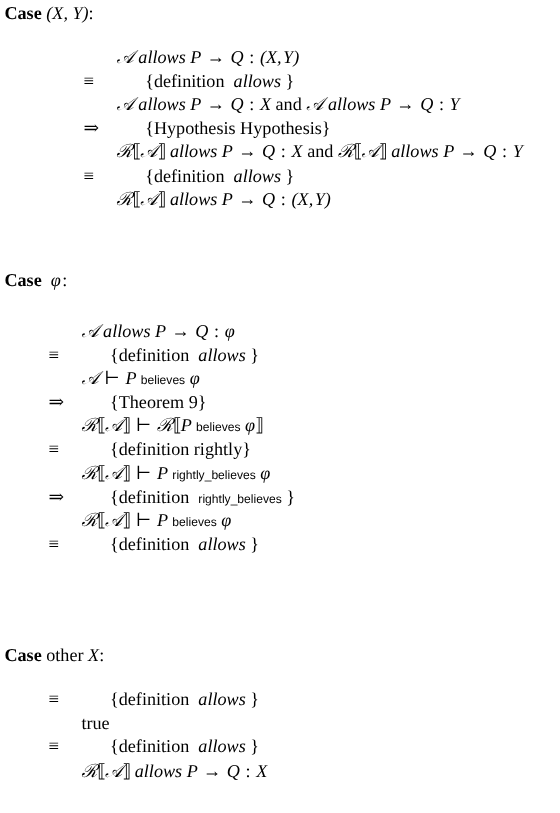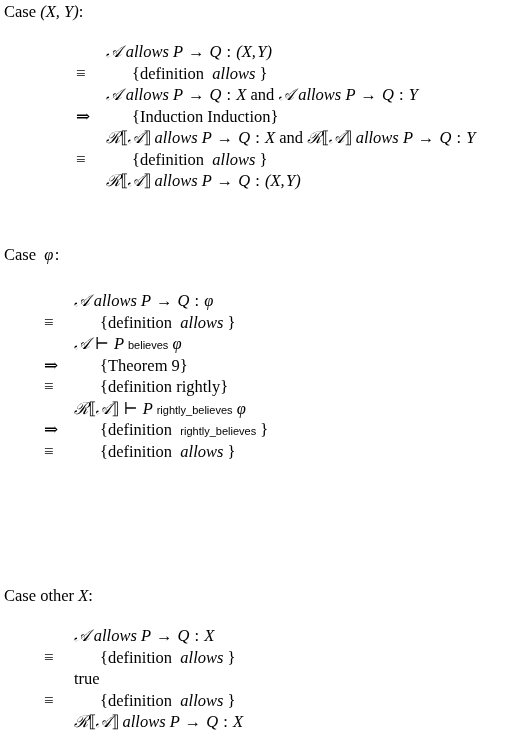--- a/index.html
+++ b/index.html
@@ -25,21 +25,21 @@
 
   
   .case-header {
     position: absolute;
     left: 4px;
     font-size: 16.5px;
     line-height: 1;
     white-space: nowrap;
   }
   .case-word {
-    font-weight: normal;
+    font-weight: bold;
     font-family: "Liberation Serif", "DejaVu Serif", serif;
   }
   .case-rom {
     font-weight: normal;
     font-style: normal;
   }
   .case-math {
     font-style: italic;
   }
 
@@ -130,21 +130,21 @@
       <span class="rel">≡</span>
       <span class="hint"><span class="rom">{definition</span>&nbsp; <span class="it">allows</span> <span class="rom">}</span></span>
     </div>
 
     <div class="proof-row">
       <span class="expr"><span class="scr">𝒜</span> <span class="it">allows</span> <span class="it">P</span> <span class="op">→</span> <span class="it">Q</span> <span class="op">:</span> <span class="it">X</span> <span class="rom">and</span> <span class="scr">𝒜</span> <span class="it">allows</span> <span class="it">P</span> <span class="op">→</span> <span class="it">Q</span> <span class="op">:</span> <span class="it">Y</span></span>
     </div>
 
     <div class="proof-row">
       <span class="rel">⇒</span>
-      <span class="hint">{Induction Induction}</span>
+      <span class="hint">{Hypothesis Hypothesis}</span>
     </div>
 
     <div class="proof-row">
       <span class="expr"><span class="scr">ℛ</span><span class="dbrack">⟦</span><span class="scr">𝒜</span><span class="dbrack">⟧</span> <span class="it">allows</span> <span class="it">P</span> <span class="op">→</span> <span class="it">Q</span> <span class="op">:</span> <span class="it">X</span> <span class="rom">and</span> <span class="scr">ℛ</span><span class="dbrack">⟦</span><span class="scr">𝒜</span><span class="dbrack">⟧</span> <span class="it">allows</span> <span class="it">P</span> <span class="op">→</span> <span class="it">Q</span> <span class="op">:</span> <span class="it">Y</span></span>
     </div>
 
     <div class="proof-row">
       <span class="rel">≡</span>
       <span class="hint"><span class="rom">{definition</span>&nbsp; <span class="it">allows</span> <span class="rom">}</span></span>
     </div>
@@ -172,53 +172,56 @@
 
     <div class="proof-row">
       <span class="expr"><span class="scr">𝒜</span> <span class="op">⊢</span> <span class="it">P</span> <span class="sans">believes</span> <span class="it">φ</span></span>
     </div>
 
     <div class="proof-row">
       <span class="rel">⇒</span>
       <span class="hint">{Theorem 9}</span>
     </div>
 
+    <div class="proof-row">
+      <span class="expr"><span class="scr">ℛ</span><span class="dbrack">⟦</span><span class="scr">𝒜</span><span class="dbrack">⟧</span> <span class="op">⊢</span> <span class="scr">ℛ</span><span class="dbrack">⟦</span><span class="it">P</span> <span class="sans">believes</span> <span class="it">φ</span><span class="dbrack">⟧</span></span>
+    </div>
 
     <div class="proof-row">
       <span class="rel">≡</span>
       <span class="hint"><span class="rom">{definition rightly}</span></span>
     </div>
 
     <div class="proof-row">
       <span class="expr"><span class="scr">ℛ</span><span class="dbrack">⟦</span><span class="scr">𝒜</span><span class="dbrack">⟧</span> <span class="op">⊢</span> <span class="it">P</span> <span class="sans">rightly_believes</span> <span class="it">φ</span></span>
     </div>
 
     <div class="proof-row">
       <span class="rel">⇒</span>
       <span class="hint"><span class="rom">{definition</span>&nbsp; <span class="sans">rightly_believes</span> <span class="rom">}</span></span>
     </div>
 
+    <div class="proof-row">
+      <span class="expr"><span class="scr">ℛ</span><span class="dbrack">⟦</span><span class="scr">𝒜</span><span class="dbrack">⟧</span> <span class="op">⊢</span> <span class="it">P</span> <span class="sans">believes</span> <span class="it">φ</span></span>
+    </div>
 
     <div class="proof-row">
       <span class="rel">≡</span>
       <span class="hint"><span class="rom">{definition</span>&nbsp; <span class="it">allows</span> <span class="rom">}</span></span>
     </div>
 
 
   </div>
 
   <div class="case-header" style="top:588px;">
     <span class="case-word">Case</span><span class="case-rom">&nbsp;</span><span class="case-rom">other</span><span class="case-rom">&nbsp;</span><span class="case-math">X</span><span class="case-rom">:</span>
   </div>
 
   <div class="proof-block" style="top:625px;">
 
-    <div class="proof-row">
-      <span class="expr"><span class="scr">𝒜</span> <span class="it">allows</span> <span class="it">P</span> <span class="op">→</span> <span class="it">Q</span> <span class="op">:</span> <span class="it">X</span></span>
-    </div>
 
     <div class="proof-row">
       <span class="rel">≡</span>
       <span class="hint"><span class="rom">{definition</span>&nbsp; <span class="it">allows</span> <span class="rom">}</span></span>
     </div>
 
     <div class="proof-row">
       <span class="expr"><span class="rom">true</span></span>
     </div>
 

